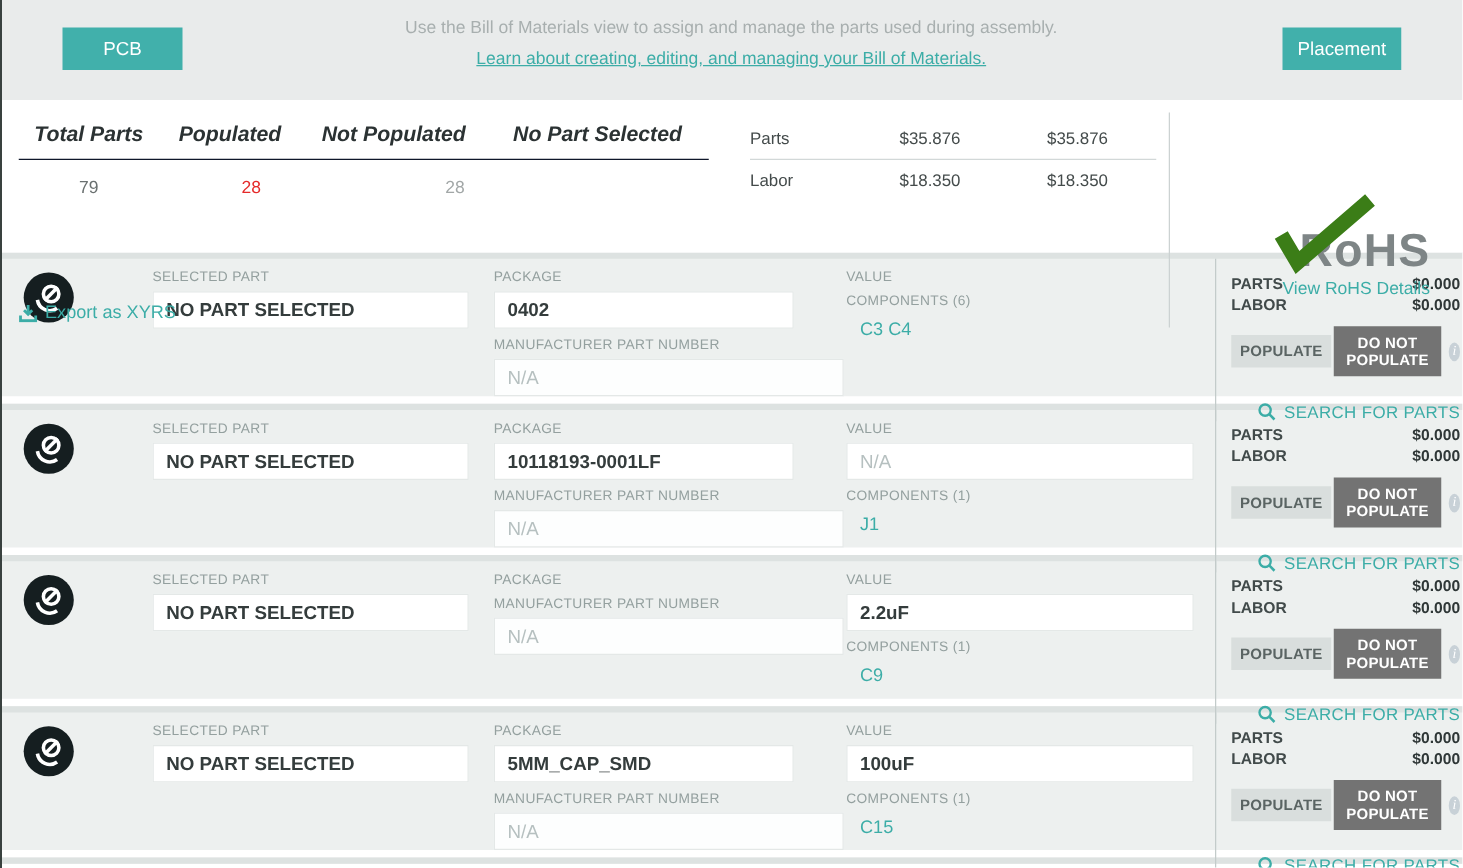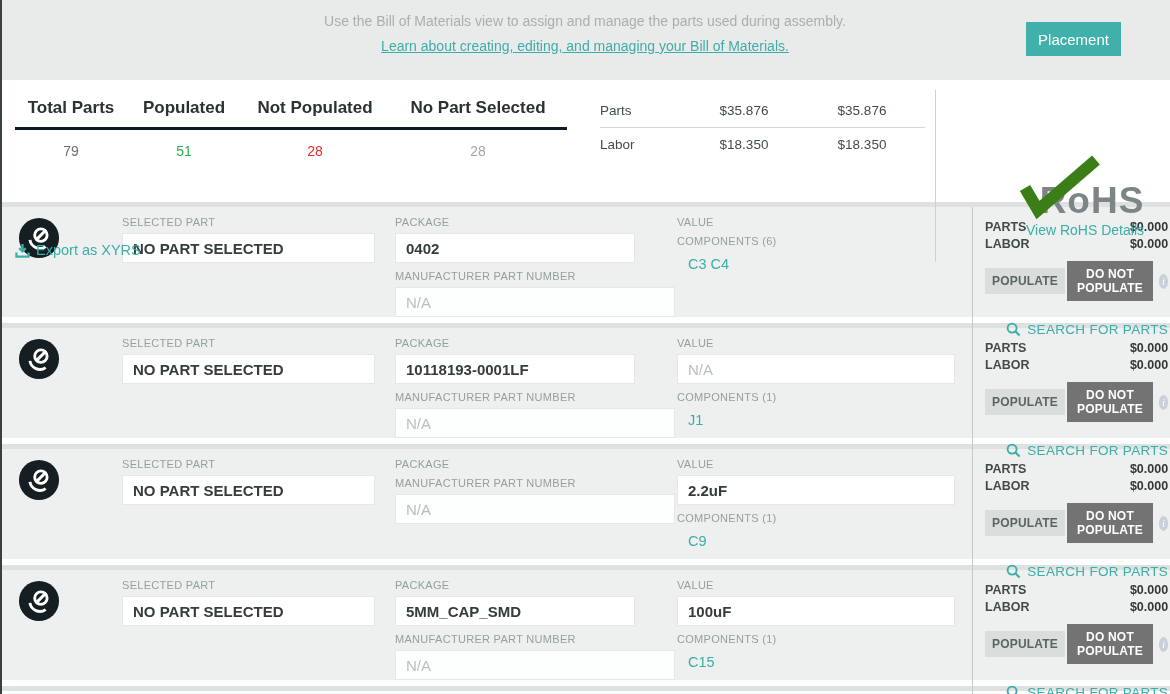--- a/index.html
+++ b/index.html
@@ -16,21 +16,21 @@
   .topbar-center { text-align:center; padding-top:13px; }
   .topbar-sub { font-size:14px; color:#a8afaf; }
   .topbar-link { display:inline-block; margin-top:9px; font-size:14px; color:#3cada7;
     text-decoration:underline; cursor:pointer; }
 
   
   .summary { position:relative; height:122px; background:#fff; }
   .stats { position:absolute; left:15px; top:18px; width:552px; }
   .stats-row { display:flex; }
   .stat-h { font-size:17px; font-weight:bold; color:#2b3233; text-align:center; padding-bottom:9px; }
-  .stats-head { border-bottom:3px solid #0f172a; }
+  .stats-head { border-bottom:1px solid #0f172a;font-style:italic; }
   .stat-v { font-size:14px; text-align:center; padding-top:13px; }
   .c0 { width:112px; } .c1 { width:114px; } .c2 { width:148px;text-align:center; } .c3 { width:178px; }
 
   .price-table { position:absolute; left:600px; top:14px; width:325px; font-size:13.5px; }
   .pt-row { display:flex; align-items:center; }
   .pt-label { width:85px; color:#444b4b; }
   .pt-cell { width:118px; text-align:center; color:#444b4b; }
   .pt-head .pt-cell { font-weight:bold; color:#2b3233; }
   .pt-head { padding-bottom:8px; border-bottom:1px solid #d2d8d8; }
   .pt-data { padding:9px 0; }
@@ -79,38 +79,38 @@
     color:#3cada7; font-size:13.5px; letter-spacing:0.3px; cursor:pointer; }
 
   .next-row-peek { border-top:5px solid #dde2e1; background:#edf0ef; height:4px; }
 </style>
 </head>
 <body>
 
 <div class="left-edge"></div>
 
 <div class="topbar">
+  <button class="teal-btn btn-pcb">PCB</button>
   <div class="topbar-center">
     <div class="topbar-sub">Use the Bill of Materials view to assign and manage the parts used during assembly.</div>
     <a class="topbar-link">Learn about creating, editing, and managing your Bill of Materials.</a>
   </div>
   <button class="teal-btn btn-placement">Placement</button>
 </div>
 
 <div class="summary">
   <div class="stats">
     <div class="stats-row stats-head">
       <div class="stat-h c0">Total Parts</div>
       <div class="stat-h c1">Populated</div>
       <div class="stat-h c2">Not Populated</div>
       <div class="stat-h c3">No Part Selected</div>
     </div>
     <div class="stats-row">
       <div class="stat-v c0" style="color:#6a7070">79</div>
-      <div class="stat-v c1" style="color:#2eb04c">51</div>
       <div class="stat-v c2" style="color:#e52a2a">28</div>
       <div class="stat-v c3" style="color:#a2a7a7">28</div>
     </div>
   </div>
 
   <div class="price-table">
     <div class="pt-row pt-data first">
       <div class="pt-label">Parts</div>
       <div class="pt-cell">$35.876</div>
       <div class="pt-cell">$35.876</div>

